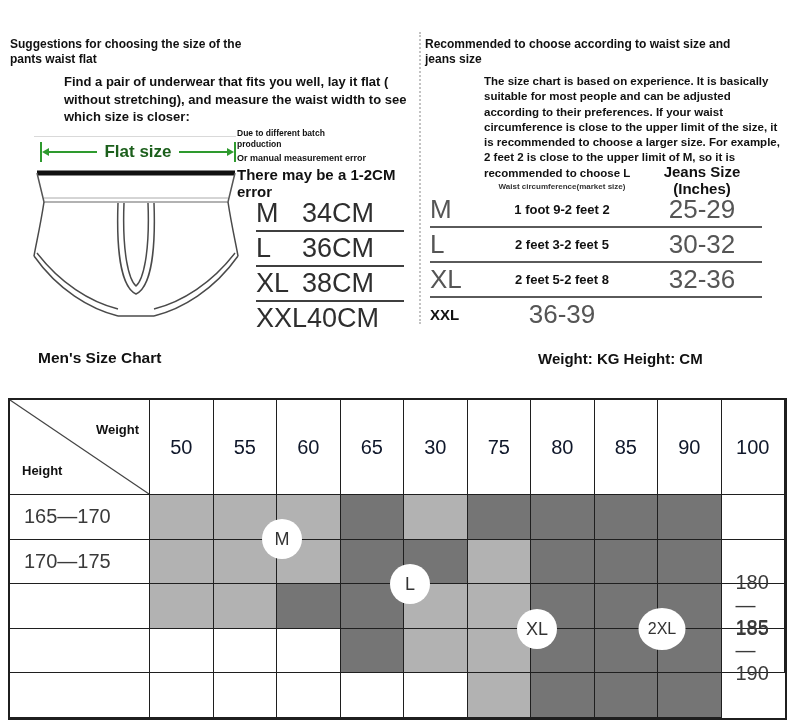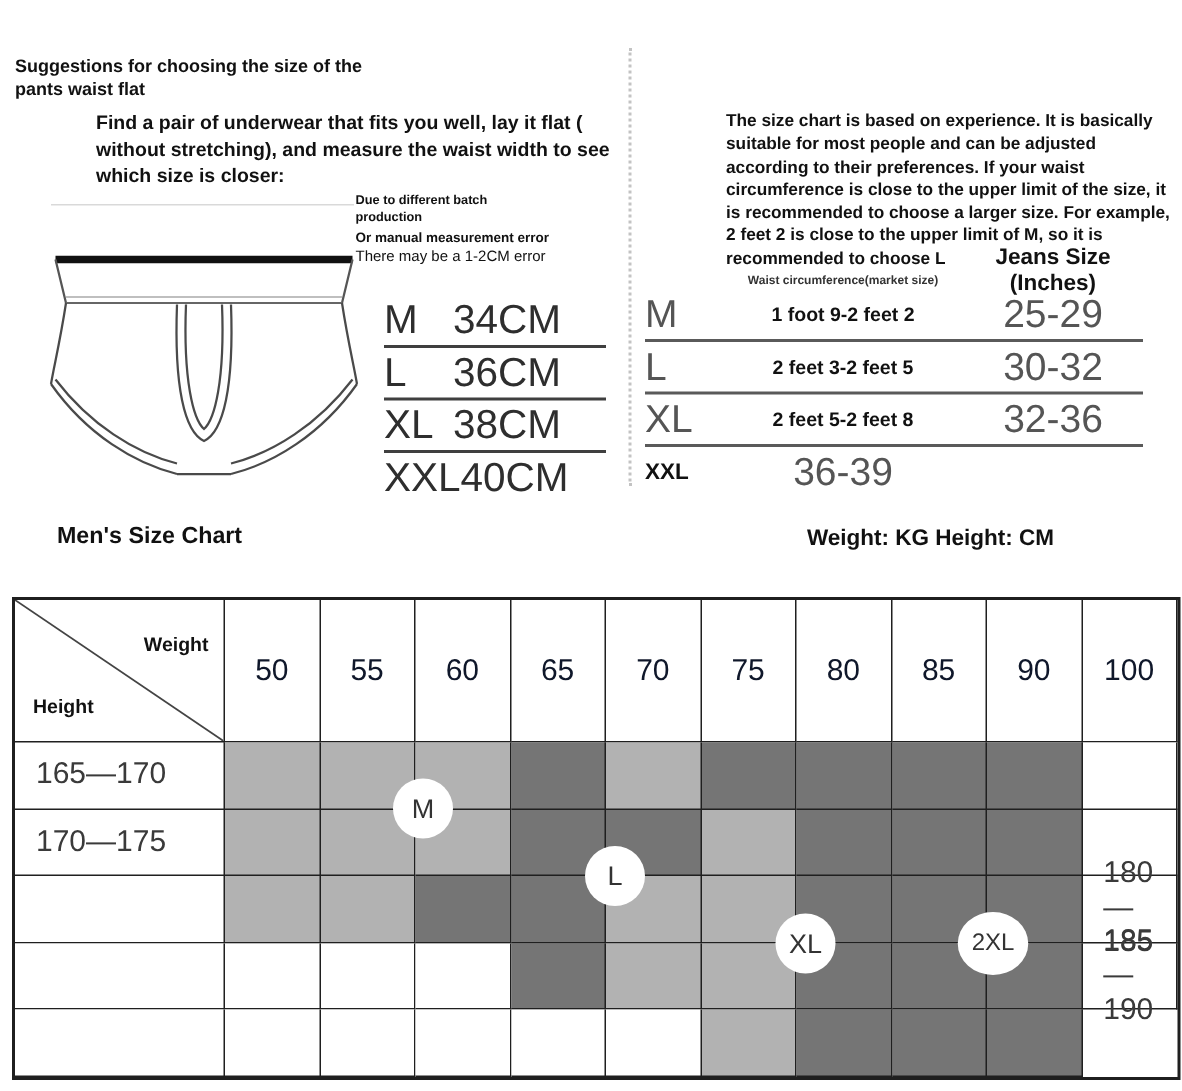--- a/index.html
+++ b/index.html
@@ -16,21 +16,21 @@
   .hairline{left:34px;top:136px;width:202px;height:1px;background:#d9d9d9;}
   .arrow-wrap{left:40px;top:141px;width:196px;height:22px;display:flex;align-items:center;}
   .abar{width:2px;height:20px;background:var(--green);}
   .ahead-l{width:0;height:0;border-top:4px solid transparent;border-bottom:4px solid transparent;border-right:7px solid var(--green);}
   .ahead-r{width:0;height:0;border-top:4px solid transparent;border-bottom:4px solid transparent;border-left:7px solid var(--green);}
   .aline{flex:1;height:2px;background:var(--green);}
   .alabel{font-size:17px;font-weight:bold;color:var(--green-dark);padding:0 7px;white-space:nowrap;}
   .briefs{left:30px;top:166px;}
   .note1{left:237px;top:128px;width:118px;font-size:8.5px;font-weight:bold;line-height:1.3;}
   .note2{left:237px;top:153px;width:170px;font-size:9px;font-weight:bold;}
-  .note3{left:237px;top:166px;width:185px;font-size:10px;font-weight:normal;}
+  .note3{left:237px;top:166px;width:185px;font-size:15px;font-weight:bold;}
   .fs-list{left:256px;top:197px;width:148px;}
   .fs-row{display:flex;align-items:center;height:33px;font-size:27px;color:#2e2e2e;}
   .fs-underline{border-bottom:2px solid #3f3f3f;}
   .fs-size{min-width:46px;}
   .divider{left:419px;top:32px;height:292px;width:0;border-left:2px dotted #c3c3c3;}
 
   
   .rp-heading{left:425px;top:37px;width:332px;font-size:12px;font-weight:bold;line-height:1.28;}
   .rp-desc{left:484px;top:74px;width:303px;font-size:11.5px;font-weight:bold;line-height:1.33;}
   .wt-table{left:430px;top:163px;width:332px;}
@@ -70,20 +70,29 @@
 </head>
 <body>
 
 <div class="canvas" style="--green: #2e9a2e; --green-dark: #1c5f1c; --light: #b2b2b2; --dark: #757575;">
 
   <div class="abs lp-heading">Suggestions for choosing the size of the pants waist flat</div>
   <div class="abs lp-instruction">Find a pair of underwear that fits you well, lay it flat ( without stretching), and measure the waist width to see which size is closer:</div>
 
   <div class="abs hairline"></div>
 
+  <div class="abs arrow-wrap">
+    <span class="abar"></span>
+    <span class="ahead-l"></span>
+    <span class="aline"></span>
+    <span class="alabel">Flat size</span>
+    <span class="aline"></span>
+    <span class="ahead-r"></span>
+    <span class="abar"></span>
+  </div>
 
   <svg class="abs briefs" width="212" height="162" viewBox="0 0 212 162">
     <path d="M7,7 H205" stroke="#111" stroke-width="5" fill="none"></path>
     <path d="M7,7 L14,36 M205,7 L198,36" stroke="#555" stroke-width="1.5" fill="none"></path>
     <path d="M14,32 H198" stroke="#aaa" stroke-width="1" fill="none"></path>
     <path d="M14,36 H198" stroke="#666" stroke-width="1.2" fill="none"></path>
     <path d="M14,36 C10,62 6,78 4,90" stroke="#4a4a4a" stroke-width="1.5" fill="none"></path>
     <path d="M198,36 C202,62 206,78 208,90" stroke="#4a4a4a" stroke-width="1.5" fill="none"></path>
     <path d="M4,90 C28,124 60,143 88,150" stroke="#4a4a4a" stroke-width="1.5" fill="none"></path>
     <path d="M7,87 C30,117 60,136 88,143" stroke="#4a4a4a" stroke-width="1.5" fill="none"></path>
@@ -112,20 +121,21 @@
         <div class="fs-val">38CM</div>
       </div>
       <div class="fs-row">
         <div class="fs-size">XXL</div>
         <div class="fs-val">40CM</div>
       </div>
     </div>
 
   <div class="abs divider"></div>
 
+  <div class="abs rp-heading">Recommended to choose according to waist size and jeans size</div>
   <div class="abs rp-desc">The size chart is based on experience. It is basically suitable for most people and can be adjusted according to their preferences. If your waist circumference is close to the upper limit of the size, it is recommended to choose a larger size. For example, 2 feet 2 is close to the upper limit of M, so it is recommended to choose L</div>
 
   <div class="abs wt-table">
     <div class="wt-head">
       <div></div>
       <div class="wt-waist-head">Waist circumference(market size)</div>
       <div class="wt-jeans-head">Jeans Size (Inches)</div>
     </div>
     <div>
         <div class="wt-row wt-sep">
@@ -158,21 +168,21 @@
       <svg viewBox="0 0 140 95" preserveAspectRatio="none">
         <line x1="0" y1="0" x2="140" y2="95" stroke="#444" stroke-width="1.2"></line>
       </svg>
       <span class="corner-top">Weight</span>
       <span class="corner-bottom">Height</span>
     </div>
   <div class="g-cell g-head">50</div>
       <div class="g-cell g-head">55</div>
       <div class="g-cell g-head">60</div>
       <div class="g-cell g-head">65</div>
-      <div class="g-cell g-head">70</div>
+      <div class="g-cell g-head">30</div>
       <div class="g-cell g-head">75</div>
       <div class="g-cell g-head">80</div>
       <div class="g-cell g-head">85</div>
       <div class="g-cell g-head">90</div>
       <div class="g-cell g-head">100</div>
       <div class="g-cell g-height">165—170</div>
       <div class="g-cell" style="background: rgb(178, 178, 178);"></div>
       <div class="g-cell" style="background: rgb(178, 178, 178);"></div>
       <div class="g-cell" style="background: rgb(178, 178, 178);"></div>
       <div class="g-cell" style="background: rgb(117, 117, 117);"></div>

